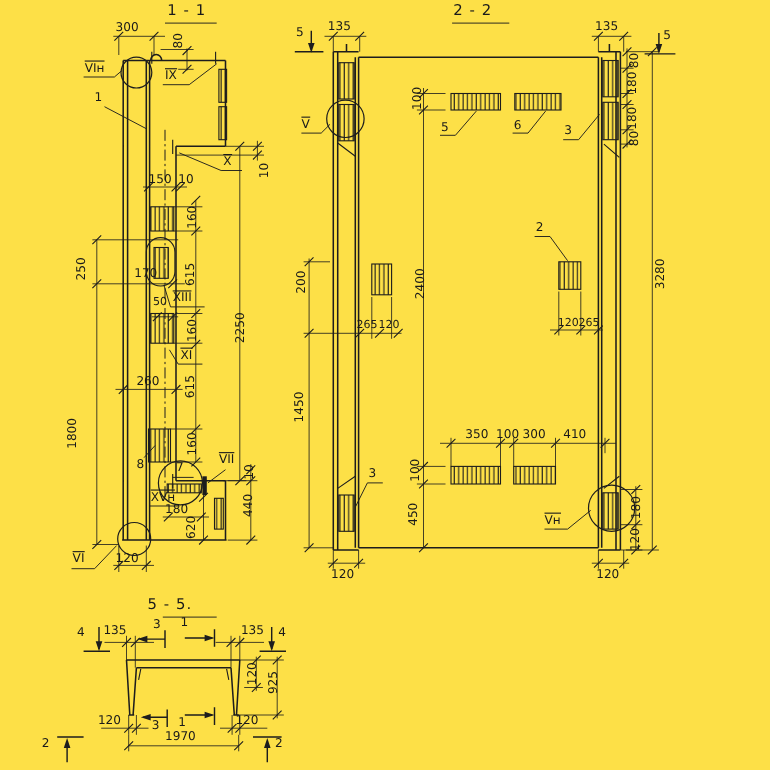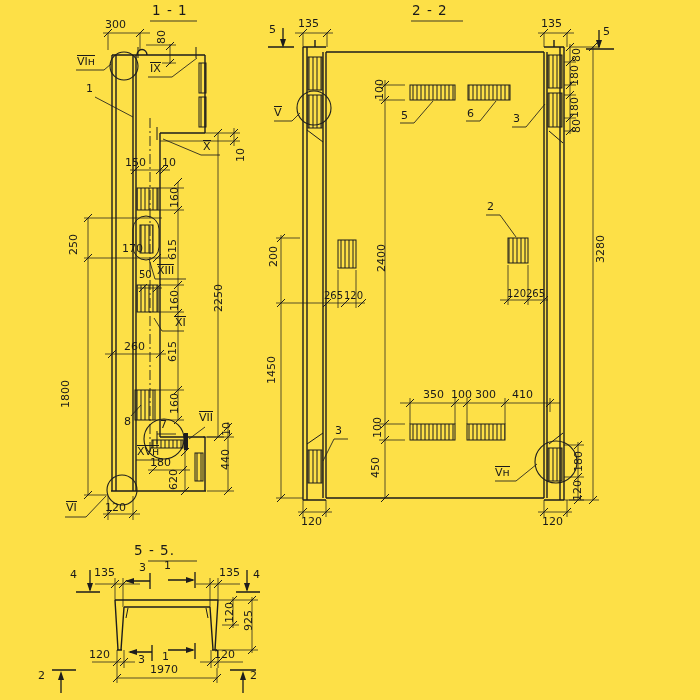--- a/index.html
+++ b/index.html
@@ -109,33 +109,33 @@
 </svg>
 
   <span class="t ti" style="left:152px;top:4px">1 - 1</span>
   <span class="t" style="left:105px;top:19px">300</span>
   <span class="t r" style="left:156px;top:44px">80</span>
   <span class="t ov" style="left:77px;top:55px">VIн</span>
   <span class="t ov" style="left:150px;top:62px">IX</span>
   <span class="t" style="left:86px;top:83px">1</span>
   <span class="t ov" style="left:203px;top:140px">X</span>
   <span class="t r" style="left:235px;top:162px">10</span>
-  <span class="t" style="left:125px;top:157px">150</span>
+  <span class="t" style="left:135px;top:157px">150</span>
   <span class="t" style="left:162px;top:157px">10</span>
   <span class="t r" style="left:169px;top:208px">160</span>
   <span class="t r" style="left:167px;top:260px">615</span>
   <span class="t r" style="left:169px;top:311px">160</span>
   <span class="t r" style="left:167px;top:362px">615</span>
   <span class="t r" style="left:169px;top:414px">160</span>
   <span class="t r" style="left:213px;top:312px">2250</span>
   <span class="t r" style="left:68px;top:255px">250</span>
   <span class="t" style="left:122px;top:243px">170</span>
   <span class="t sm" style="left:139px;top:269px">50</span>
   <span class="t ov" style="left:157px;top:264px">XIII</span>
-  <span class="t ov" style="left:175px;top:316px">XI</span>
+  <span class="t ov" style="left:164px;top:316px">XI</span>
   <span class="t" style="left:124px;top:341px">260</span>
   <span class="t r" style="left:60px;top:408px">1800</span>
   <span class="t" style="left:124px;top:416px">8</span>
   <span class="t" style="left:160px;top:419px">7</span>
   <span class="t ov" style="left:199px;top:411px">VII</span>
   <span class="t r" style="left:221px;top:436px">10</span>
   <span class="t ov" style="left:137px;top:445px">XVн</span>
   <span class="t" style="left:150px;top:457px">180</span>
   <span class="t r" style="left:168px;top:490px">620</span>
   <span class="t r" style="left:220px;top:470px">440</span>

